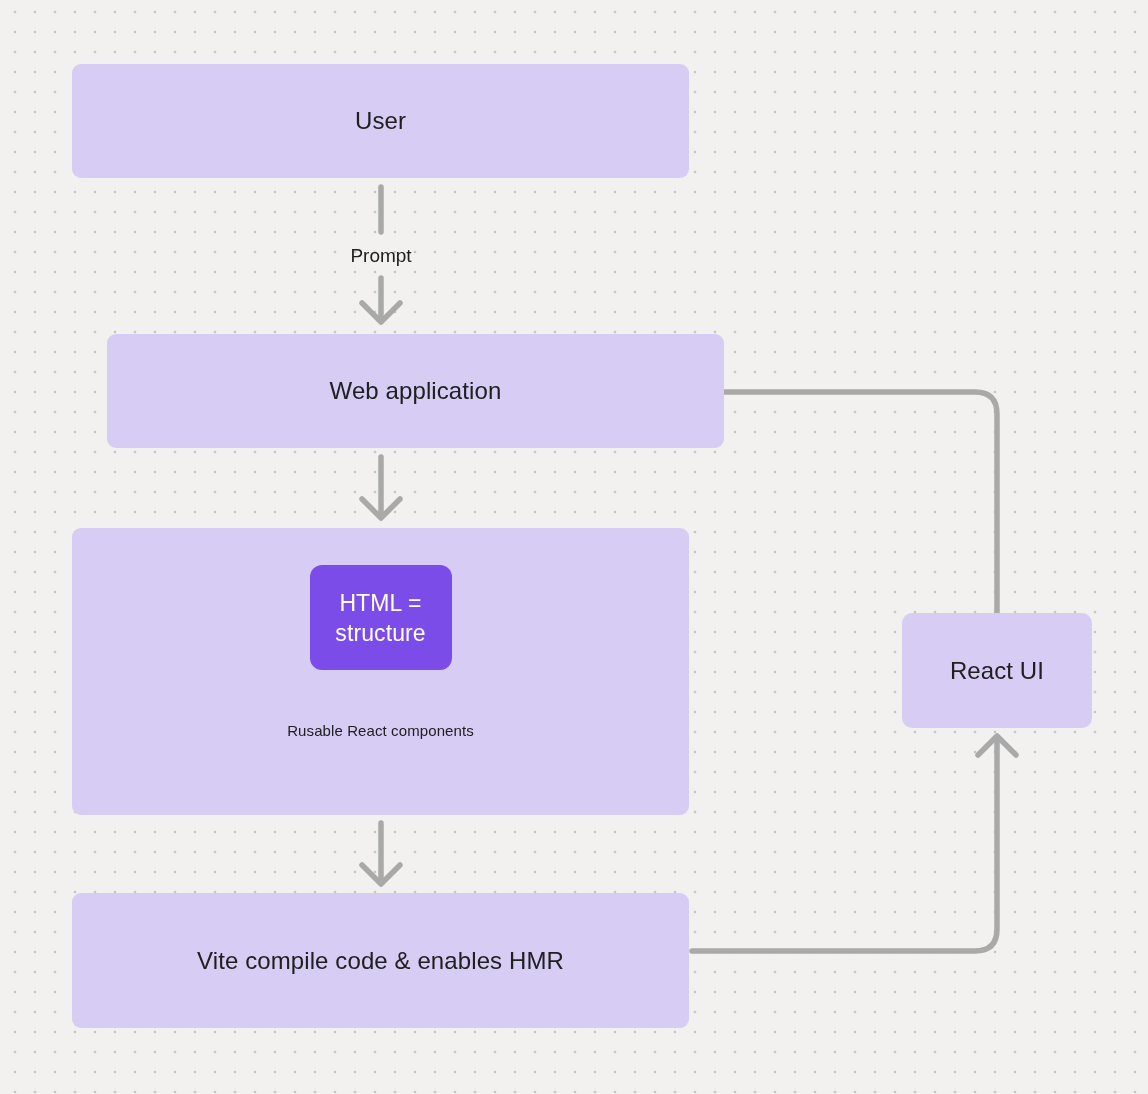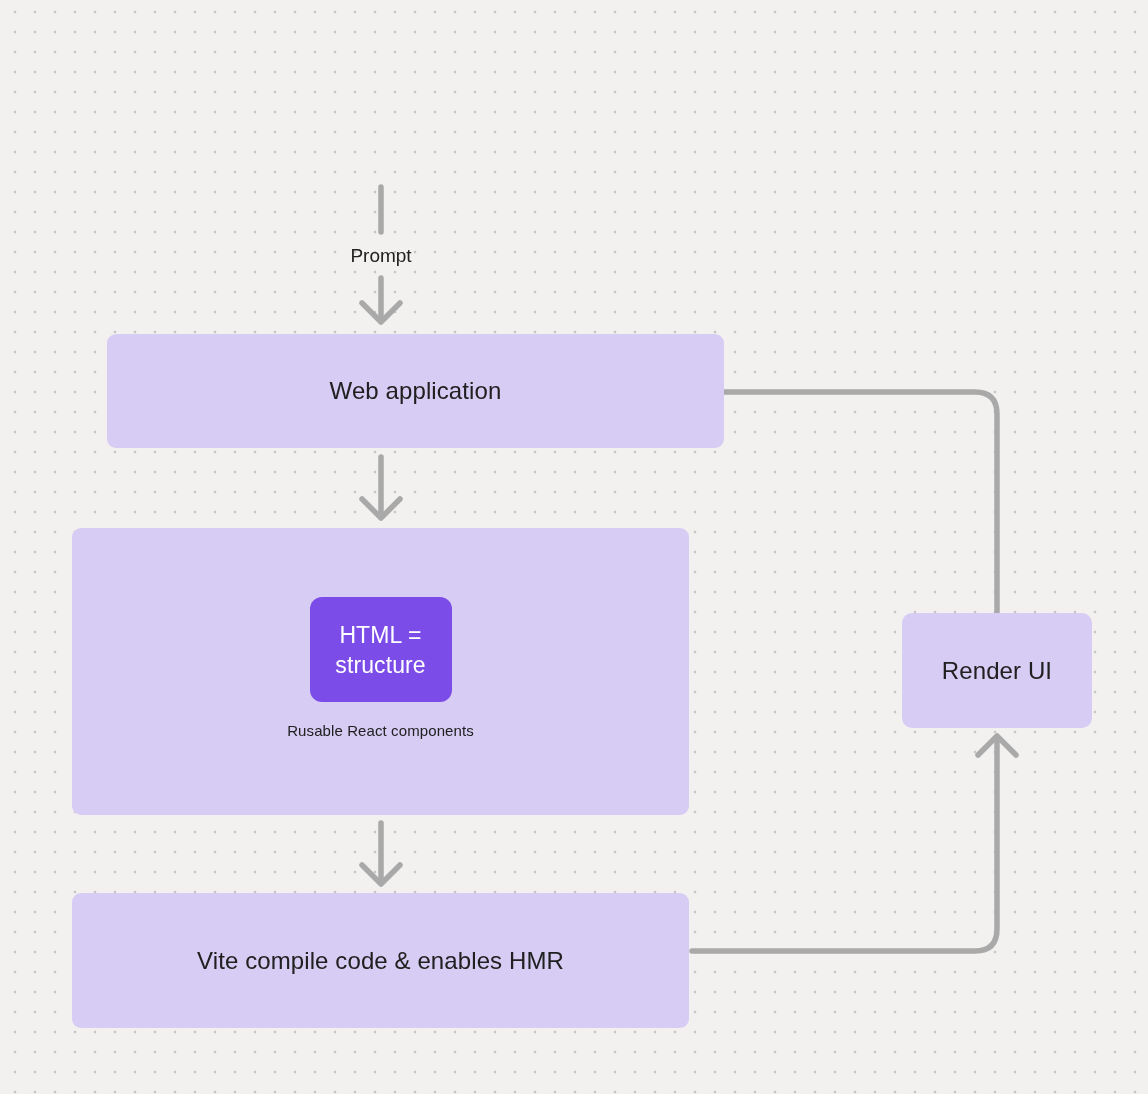--- a/index.html
+++ b/index.html
@@ -56,21 +56,20 @@
     background:var(--box_dark);
     border-radius:12px;
     display:flex;
     flex-direction:column;
     align-items:center;
     justify-content:center;
     color:var(--ink_light);
     font-size:23px;
     line-height:30px;
     text-align:center;
-    margin-top:32px;
   }
   .group-caption{
     position:absolute;
     left:0; right:0;
     top:188px;
     text-align:center;
     color:var(--ink);
     font-size:15px;
     line-height:30px;
   }
@@ -116,20 +115,23 @@
     <path d="M 381 823 L 381 883"></path>
     <path d="M 362 865 L 381 884 L 400 865"></path>
 
     <path d="M 692 951 L 975 951 Q 997 951 997 929 L 997 738"></path>
     <path d="M 978 755 L 997 736 L 1016 755"></path>
 
     <path d="M 997 613 L 997 414 Q 997 392 975 392 L 700 392"></path>
     <path d="M 716 373 L 697 392 L 716 411"></path>
   </svg>
 
+  <div class="node node-user">
+    <span>User</span>
+  </div>
 
   <div class="edge-label">Prompt</div>
 
   <div class="node node-webapp">
     <span>Web application</span>
   </div>
 
   <div class="node node-group">
     <div class="group-row">
       <div class="chip">
@@ -138,16 +140,16 @@
       </div>
     </div>
     <div class="group-caption">Rusable React components</div>
   </div>
 
   <div class="node node-vite">
     <span>Vite compile code &amp; enables HMR</span>
   </div>
 
   <div class="node node-render">
-    <span>Render UI</span>
+    <span>React UI</span>
   </div>
 
 </div>
 
 </body></html>

